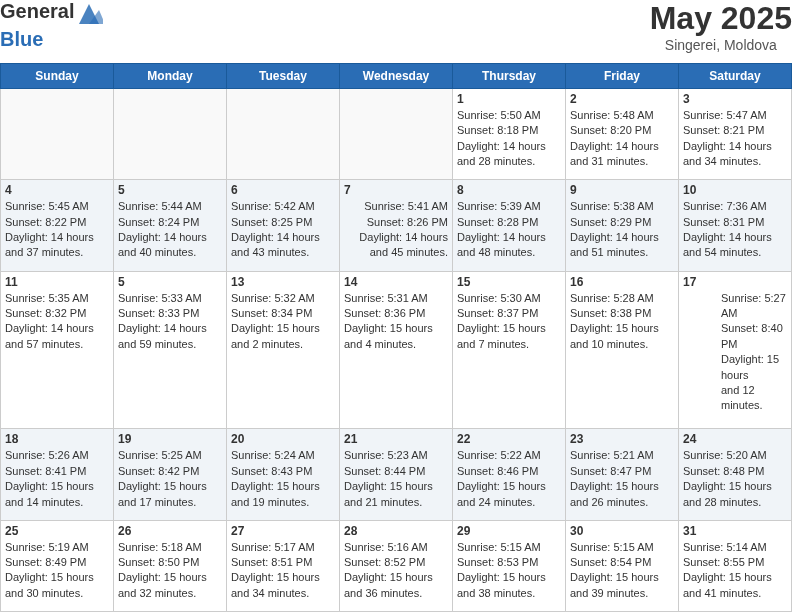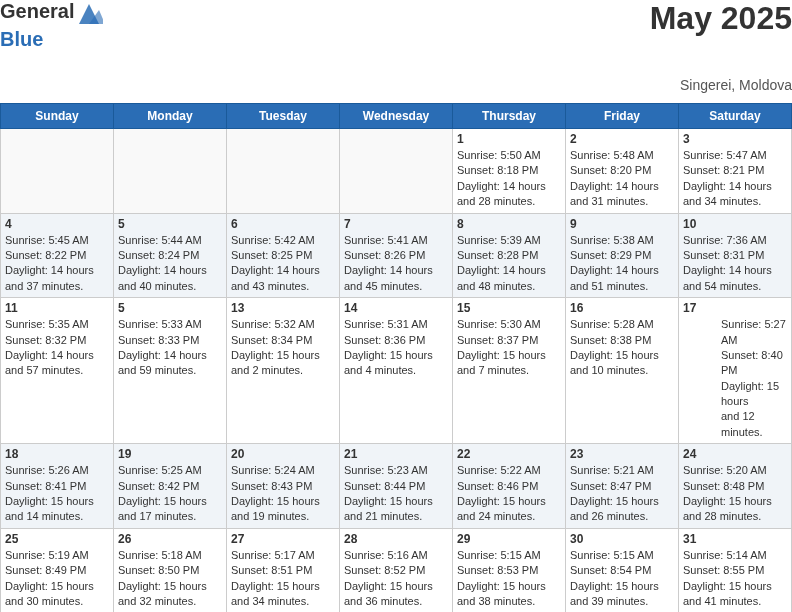--- a/index.html
+++ b/index.html
@@ -25,31 +25,30 @@
     .logo {
       display: flex;
       align-items: center;
     }
     .logo-icon {
       width: 28px;
       height: 28px;
       margin-left: 2px;
     }
     .title-block {
-      text-align: right;
+      text-align: center;
     }
     .title-month {
       font-size: 32px;
       font-weight: bold;
       color: #333;
     }
     .title-location {
       font-size: 14px;
       color: #555;
-      margin-top: 40px;
     }
     .calendar {
       flex: 1;
       border: 1px solid #ccc;
       border-collapse: collapse;
       width: 100%;
       table-layout: fixed;
     }
     .calendar th {
       background: #2a6db5;
@@ -170,21 +169,21 @@
           </td>
           <td>
             <div class="day-number">6</div>
             <div class="day-info" style="white-space: pre-line;">Sunrise: 5:42 AM
 Sunset: 8:25 PM
 Daylight: 14 hours
 and 43 minutes.</div>
           </td>
           <td>
             <div class="day-number">7</div>
-            <div class="day-info" style="white-space: pre-line;">Sunrise: 5:41 AM
+            <div class="day-info" style="white-space: pre-line; text-align: right;">Sunrise: 5:41 AM
 Sunset: 8:26 PM
 Daylight: 14 hours
 and 45 minutes.</div>
           </td>
           <td>
             <div class="day-number">8</div>
             <div class="day-info" style="white-space: pre-line;">Sunrise: 5:39 AM
 Sunset: 8:28 PM
 Daylight: 14 hours
 and 48 minutes.</div>

